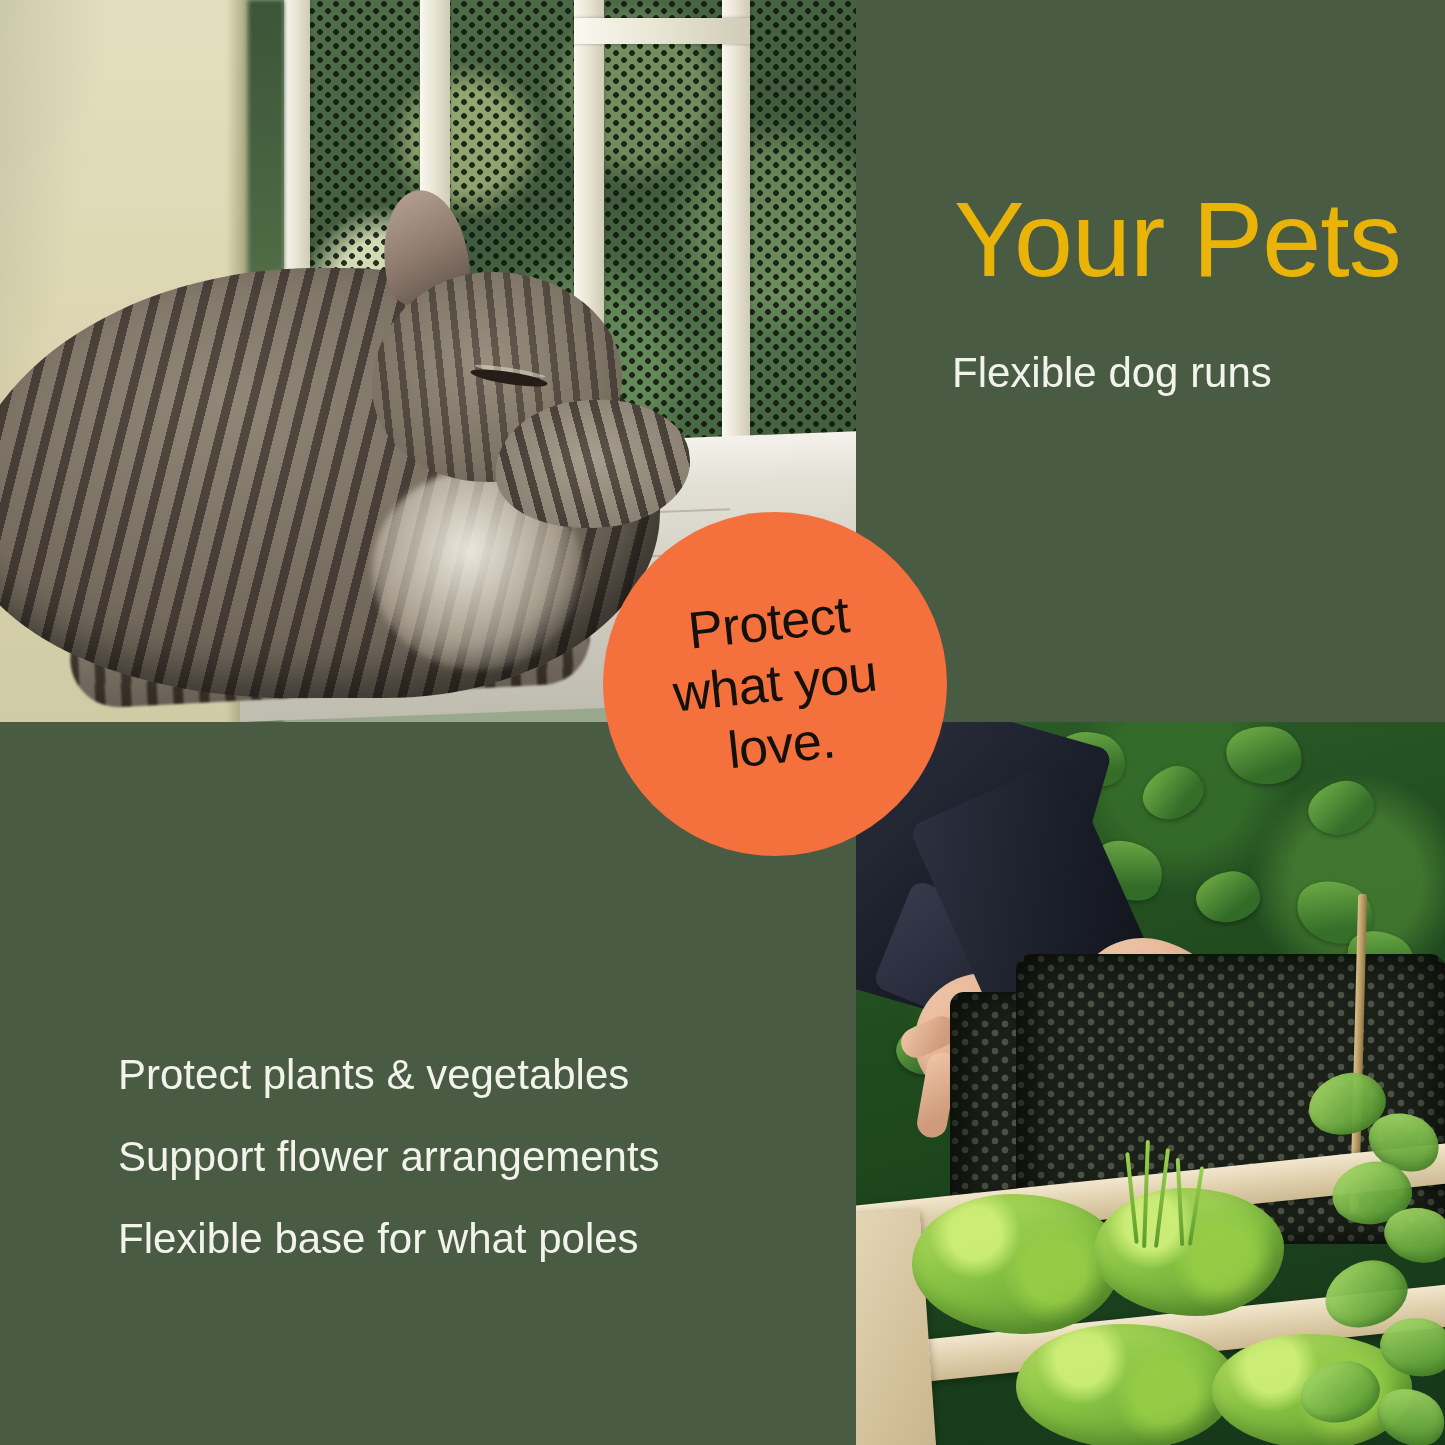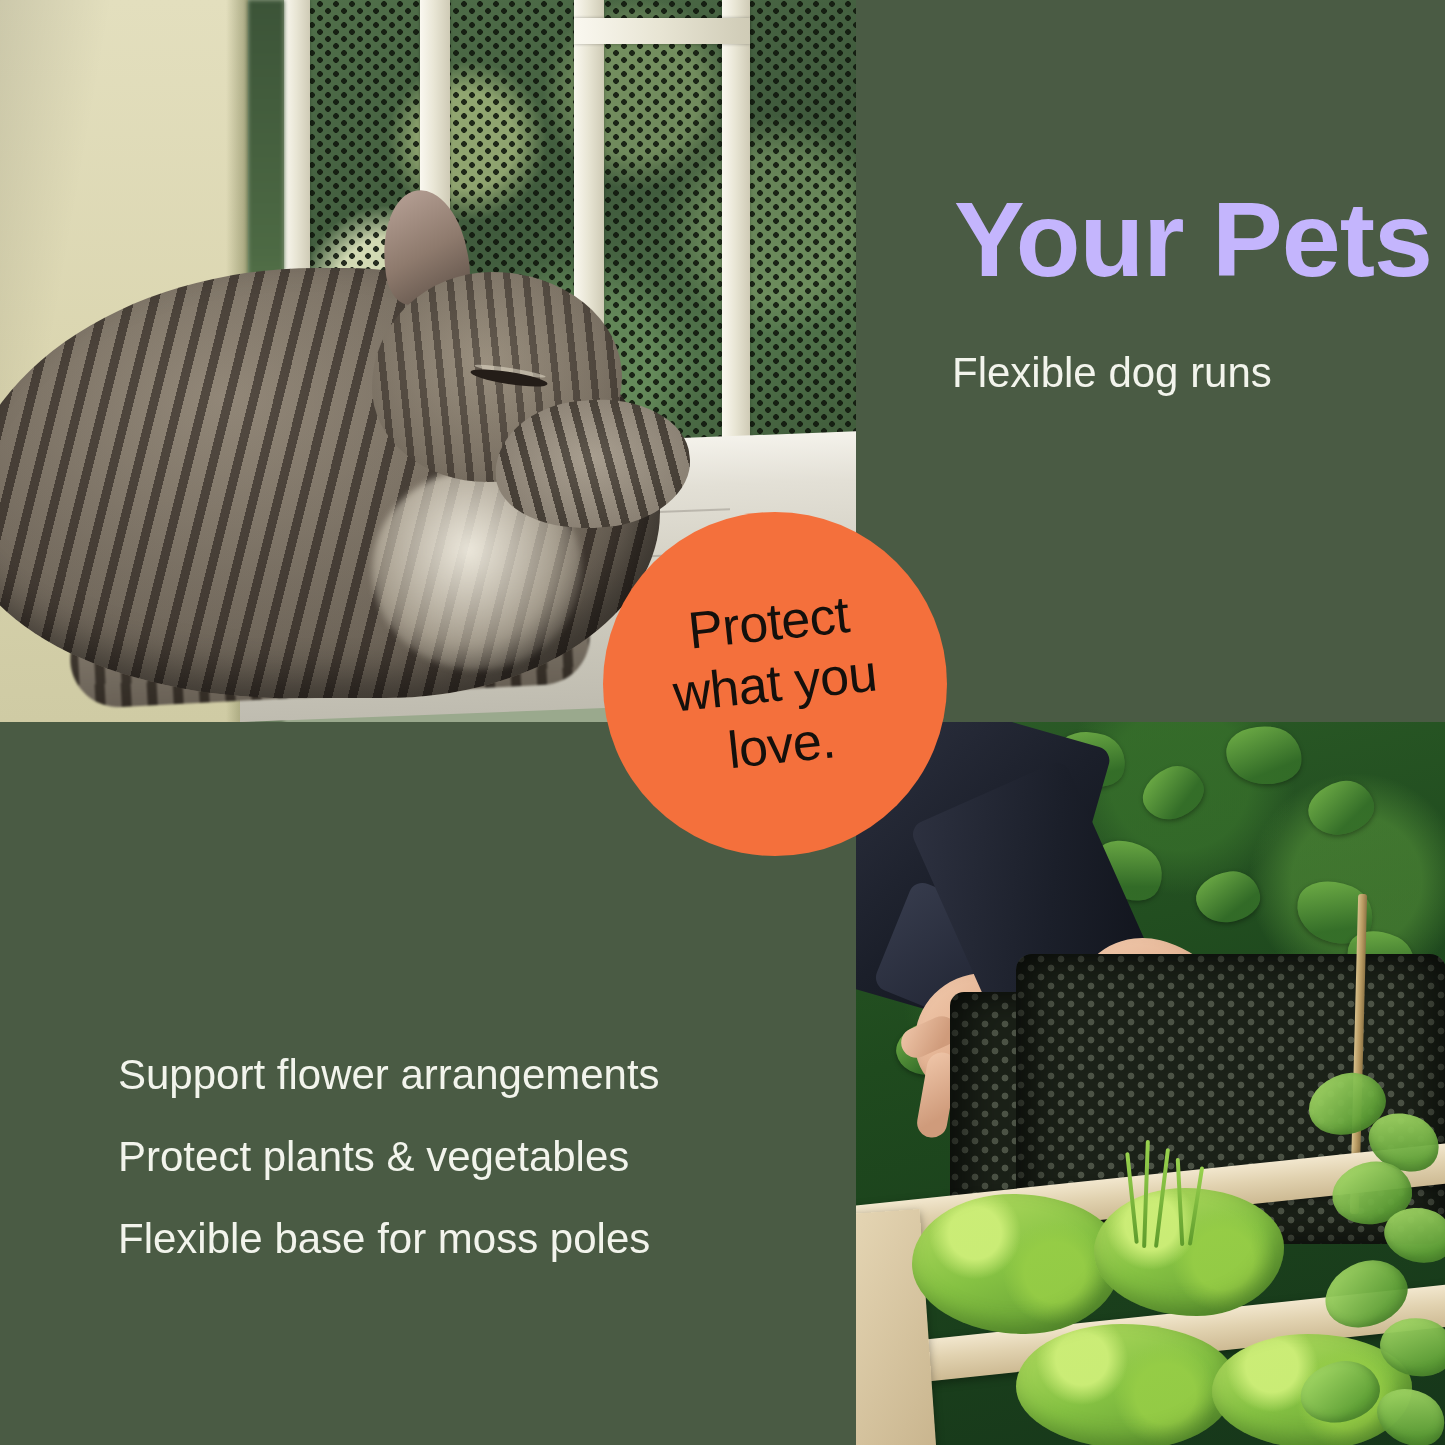--- a/index.html
+++ b/index.html
@@ -246,22 +246,22 @@
   .mint {
     position: absolute;
     border-radius: 54% 46% 50% 50% / 52% 54% 46% 48%;
     background: linear-gradient(150deg, rgba(175,225,110,.95) 0%, rgba(95,160,55,.95) 75%);
     box-shadow: inset -3px -4px 8px rgba(40,80,25,.4);
   }
 
   
   .heading {
     position: absolute;
-    color: #c4b5fd;
-    font-weight: 700;
+    color: #eab308;
+    font-weight: 400;
     letter-spacing: -1px;
     white-space: nowrap;
     line-height: 1;
   }
   #pets-heading   { left: 954px; top: 186px; font-size: 106px; }
   #garden-heading { left: 118px; top: 890px; font-size: 106px; }
 
   .bullets {
     position: absolute;
     color: #F2F4EC;
@@ -341,23 +341,23 @@
   <div class="heading" id="pets-heading">Your Pets</div>
 
   <div class="bullets" id="pets-bullets">
     <div class="b">Flexible dog runs</div>
   </div>
 
   <div class="quad" id="panel-garden"></div>
 
 
   <div class="bullets" id="garden-bullets">
+    <div class="b">Protect plants &amp; vegetables</div>
     <div class="b">Support flower arrangements</div>
-    <div class="b">Protect plants &amp; vegetables</div>
-    <div class="b">Flexible base for moss poles</div>
+    <div class="b">Flexible base for what poles</div>
   </div>
 
   <div class="quad" id="photo-garden">
     <div class="ph-bg"></div>
 
     <div class="ivy-leaf" style="left:200px;top:10px;width:70px;height:54px;transform:rotate(18deg);"></div>
     <div class="ivy-leaf" style="left:286px;top:46px;width:62px;height:50px;transform:rotate(-24deg);"></div>
     <div class="ivy-leaf" style="left:370px;top:4px;width:76px;height:58px;transform:rotate(8deg);"></div>
     <div class="ivy-leaf" style="left:452px;top:60px;width:66px;height:52px;transform:rotate(-14deg);"></div>
     <div class="ivy-leaf" style="left:236px;top:120px;width:72px;height:56px;transform:rotate(30deg);"></div>

